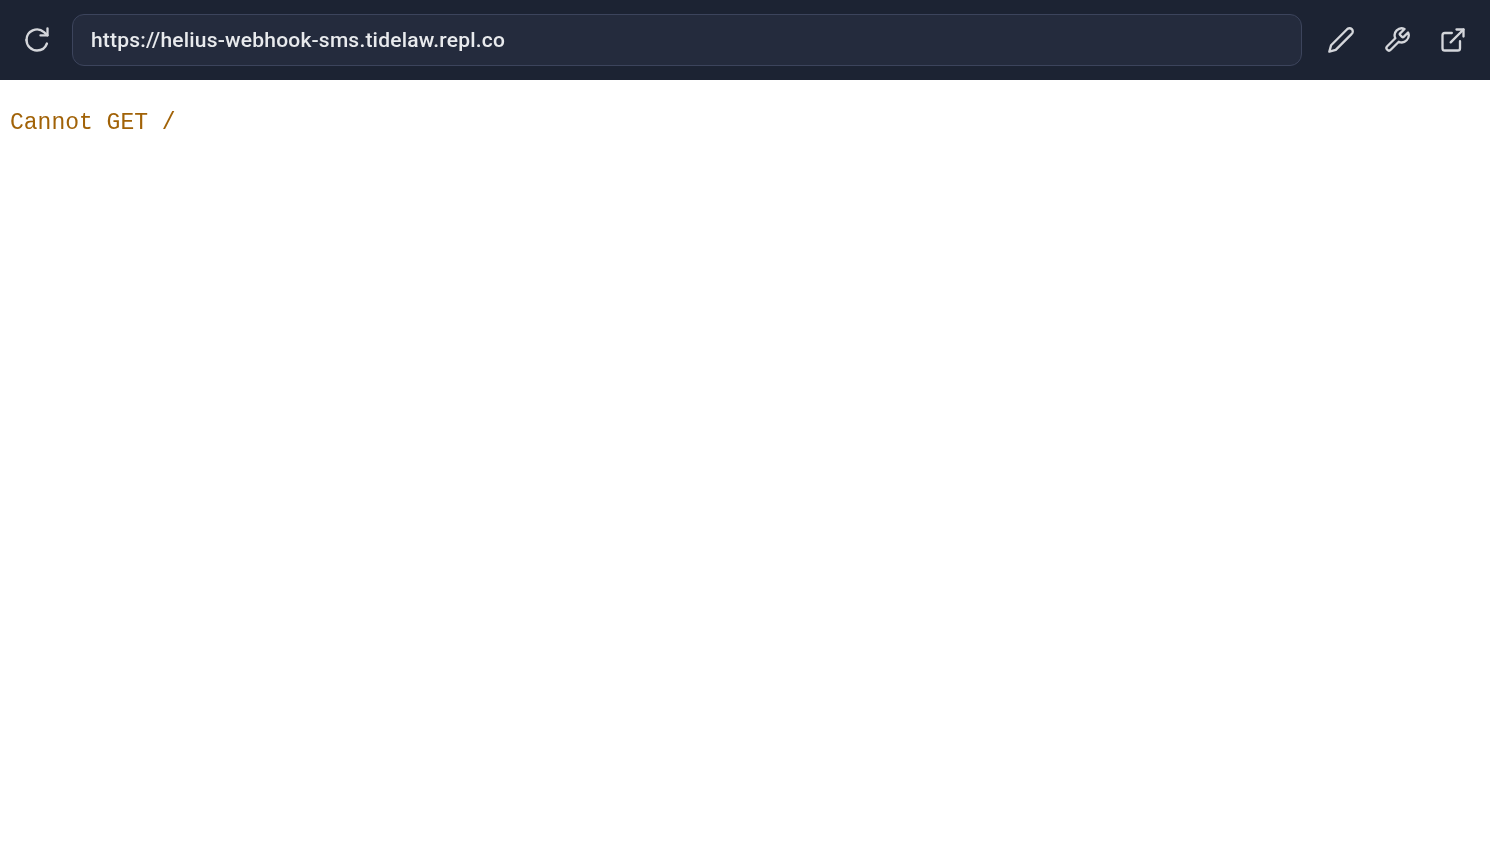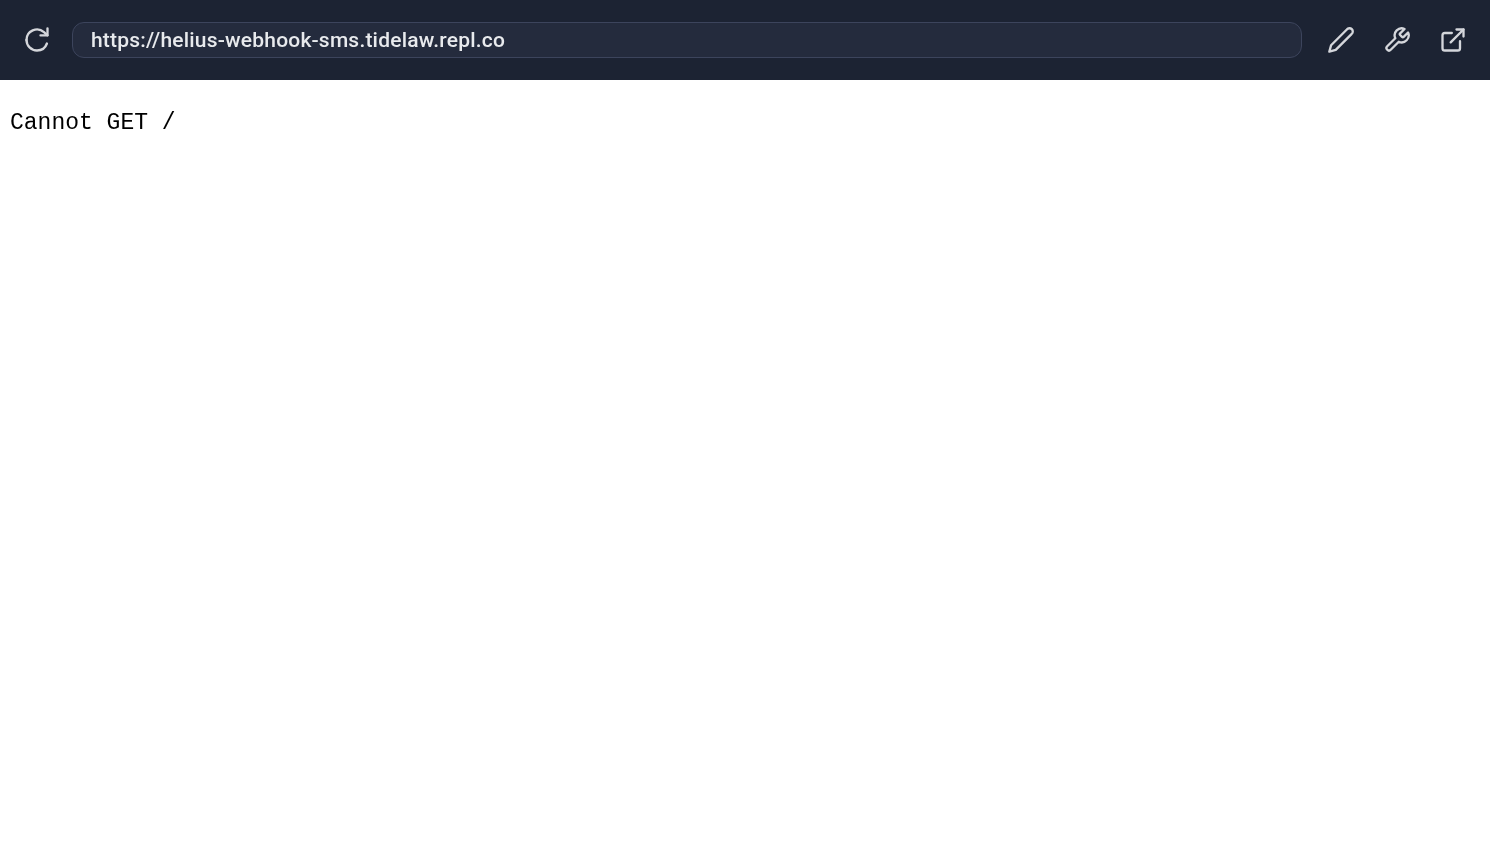--- a/index.html
+++ b/index.html
@@ -32,21 +32,21 @@
       display: flex;
       align-items: center;
       justify-content: center;
       cursor: pointer;
       color: #d4d6db;
       flex-shrink: 0;
     }
     
     .address-bar {
       flex: 1;
-      height: 36px;
+      height: 52px;
       background: #242b3d;
       border: 1px solid #3c445c;
       border-radius: 12px;
       display: flex;
       align-items: center;
       padding: 0 18px;
       color: #e8eaed;
       font-size: 21px;
       font-weight: 500;
       letter-spacing: 0.2px;
@@ -59,21 +59,21 @@
       margin-left: 4px;
     }
     
     .content {
       padding: 30px 10px 10px 10px;
     }
     
     .error-text {
       font-family: "Courier New", Courier, monospace;
       font-size: 23px;
-      color: #000000;
+      color: #a16207;
       white-space: pre;
     }
     
     svg {
       display: block;
     }
   </style>
 </head>
 <body>
 

